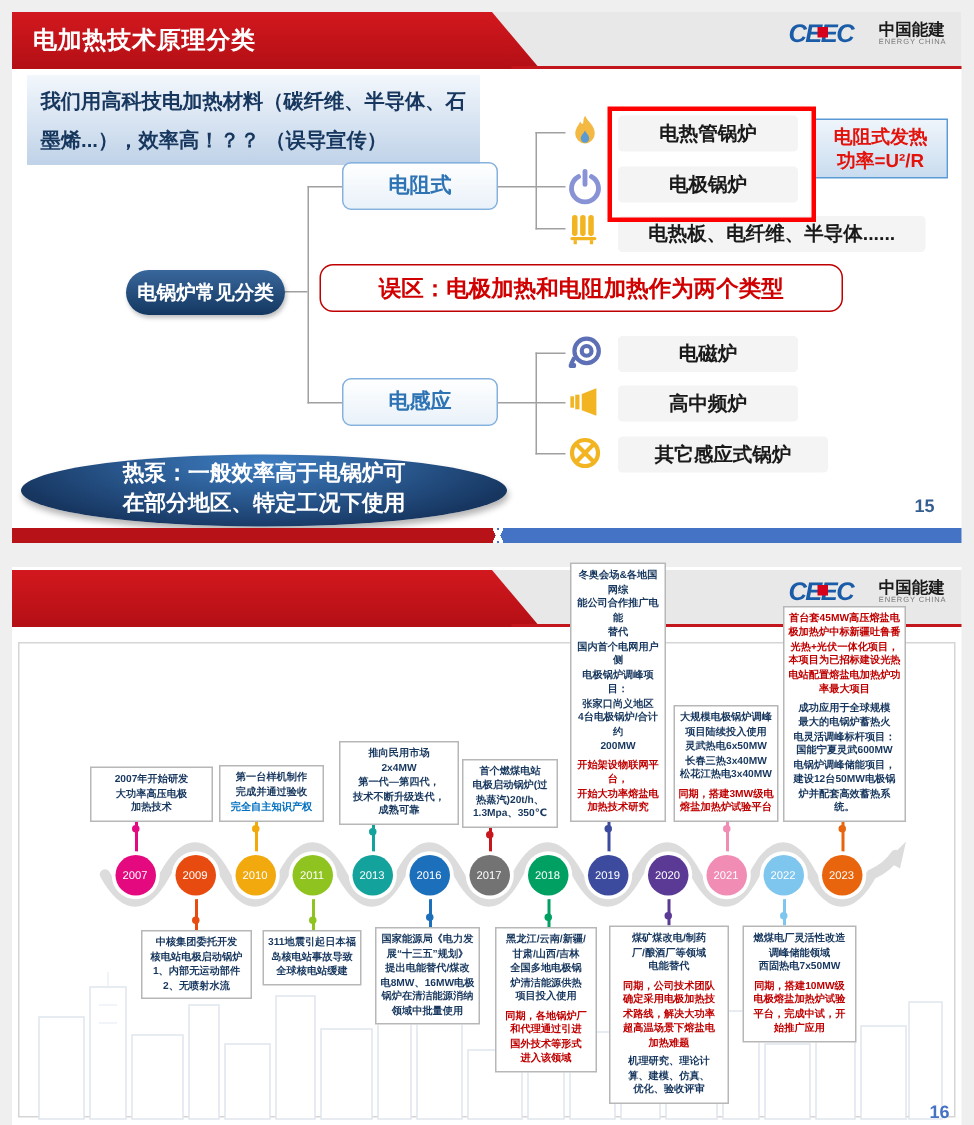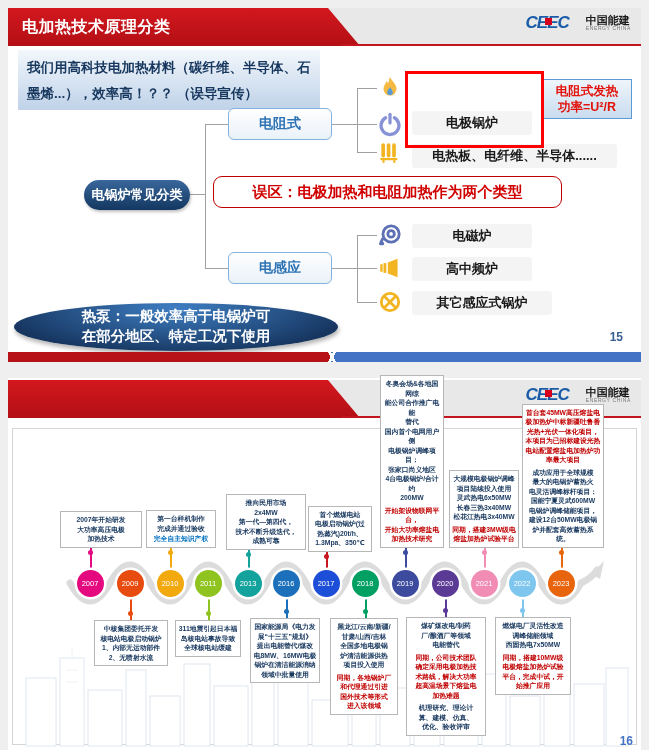--- a/index.html
+++ b/index.html
@@ -147,20 +147,21 @@
     </div>
     <div class="icon" style="left:369px;top:281px">
       <svg width="26" height="26" viewBox="0 0 24 24">
           <g stroke="#F2B521" stroke-width="2.6" fill="none">
             <circle cx="12" cy="12" r="8"></circle>
             <path d="M6.5 6.5 L17.5 17.5 M17.5 6.5 L6.5 17.5"></path>
           </g>
         </svg>
     </div>
 
+    <div class="leaf" style="left:404px;top:69px;width:120px;height:24px">电热管锅炉</div>
     <div class="leaf" style="left:404px;top:136px;width:205px;height:24px">电热板、电纤维、半导体......</div>
     <div class="leaf" style="left:404px;top:103px;width:120px;height:24px">电极锅炉</div>
     <div class="leaf" style="left:404px;top:216px;width:120px;height:24px">电磁炉</div>
     <div class="leaf" style="left:404px;top:249px;width:120px;height:24px">高中频炉</div>
     <div class="leaf" style="left:404px;top:283px;width:140px;height:24px">其它感应式锅炉</div>
 
     <div class="red-frame"></div>
     <div class="formula-box seg">电阻式发热
 功率=U²/R</div>
     <div class="misc-box">误区：电极加热和电阻加热作为两个类型</div>
@@ -240,21 +241,21 @@
       </div>
     <div class="tl-circle" style="left: 186.5px; top: 191.5px; background-color: rgb(143, 195, 31);">
         <span>2011</span>
       </div>
     <div class="tl-circle" style="left: 226.5px; top: 191.5px; background-color: rgb(20, 163, 156);">
         <span>2013</span>
       </div>
     <div class="tl-circle" style="left: 264.5px; top: 191.5px; background-color: rgb(28, 111, 186);">
         <span>2016</span>
       </div>
-    <div class="tl-circle" style="left: 304.5px; top: 191.5px; background-color: #1d4ed8;">
+    <div class="tl-circle" style="left: 304.5px; top: 191.5px; background-color: #737373;">
         <span>2017</span>
       </div>
     <div class="tl-circle" style="left: 343.5px; top: 191.5px; background-color: rgb(0, 160, 99);">
         <span>2018</span>
       </div>
     <div class="tl-circle" style="left: 383.5px; top: 191.5px; background-color: rgb(60, 75, 158);">
         <span>2019</span>
       </div>
     <div class="tl-circle" style="left: 423.5px; top: 191.5px; background-color: rgb(91, 58, 150);">
         <span>2020</span>

